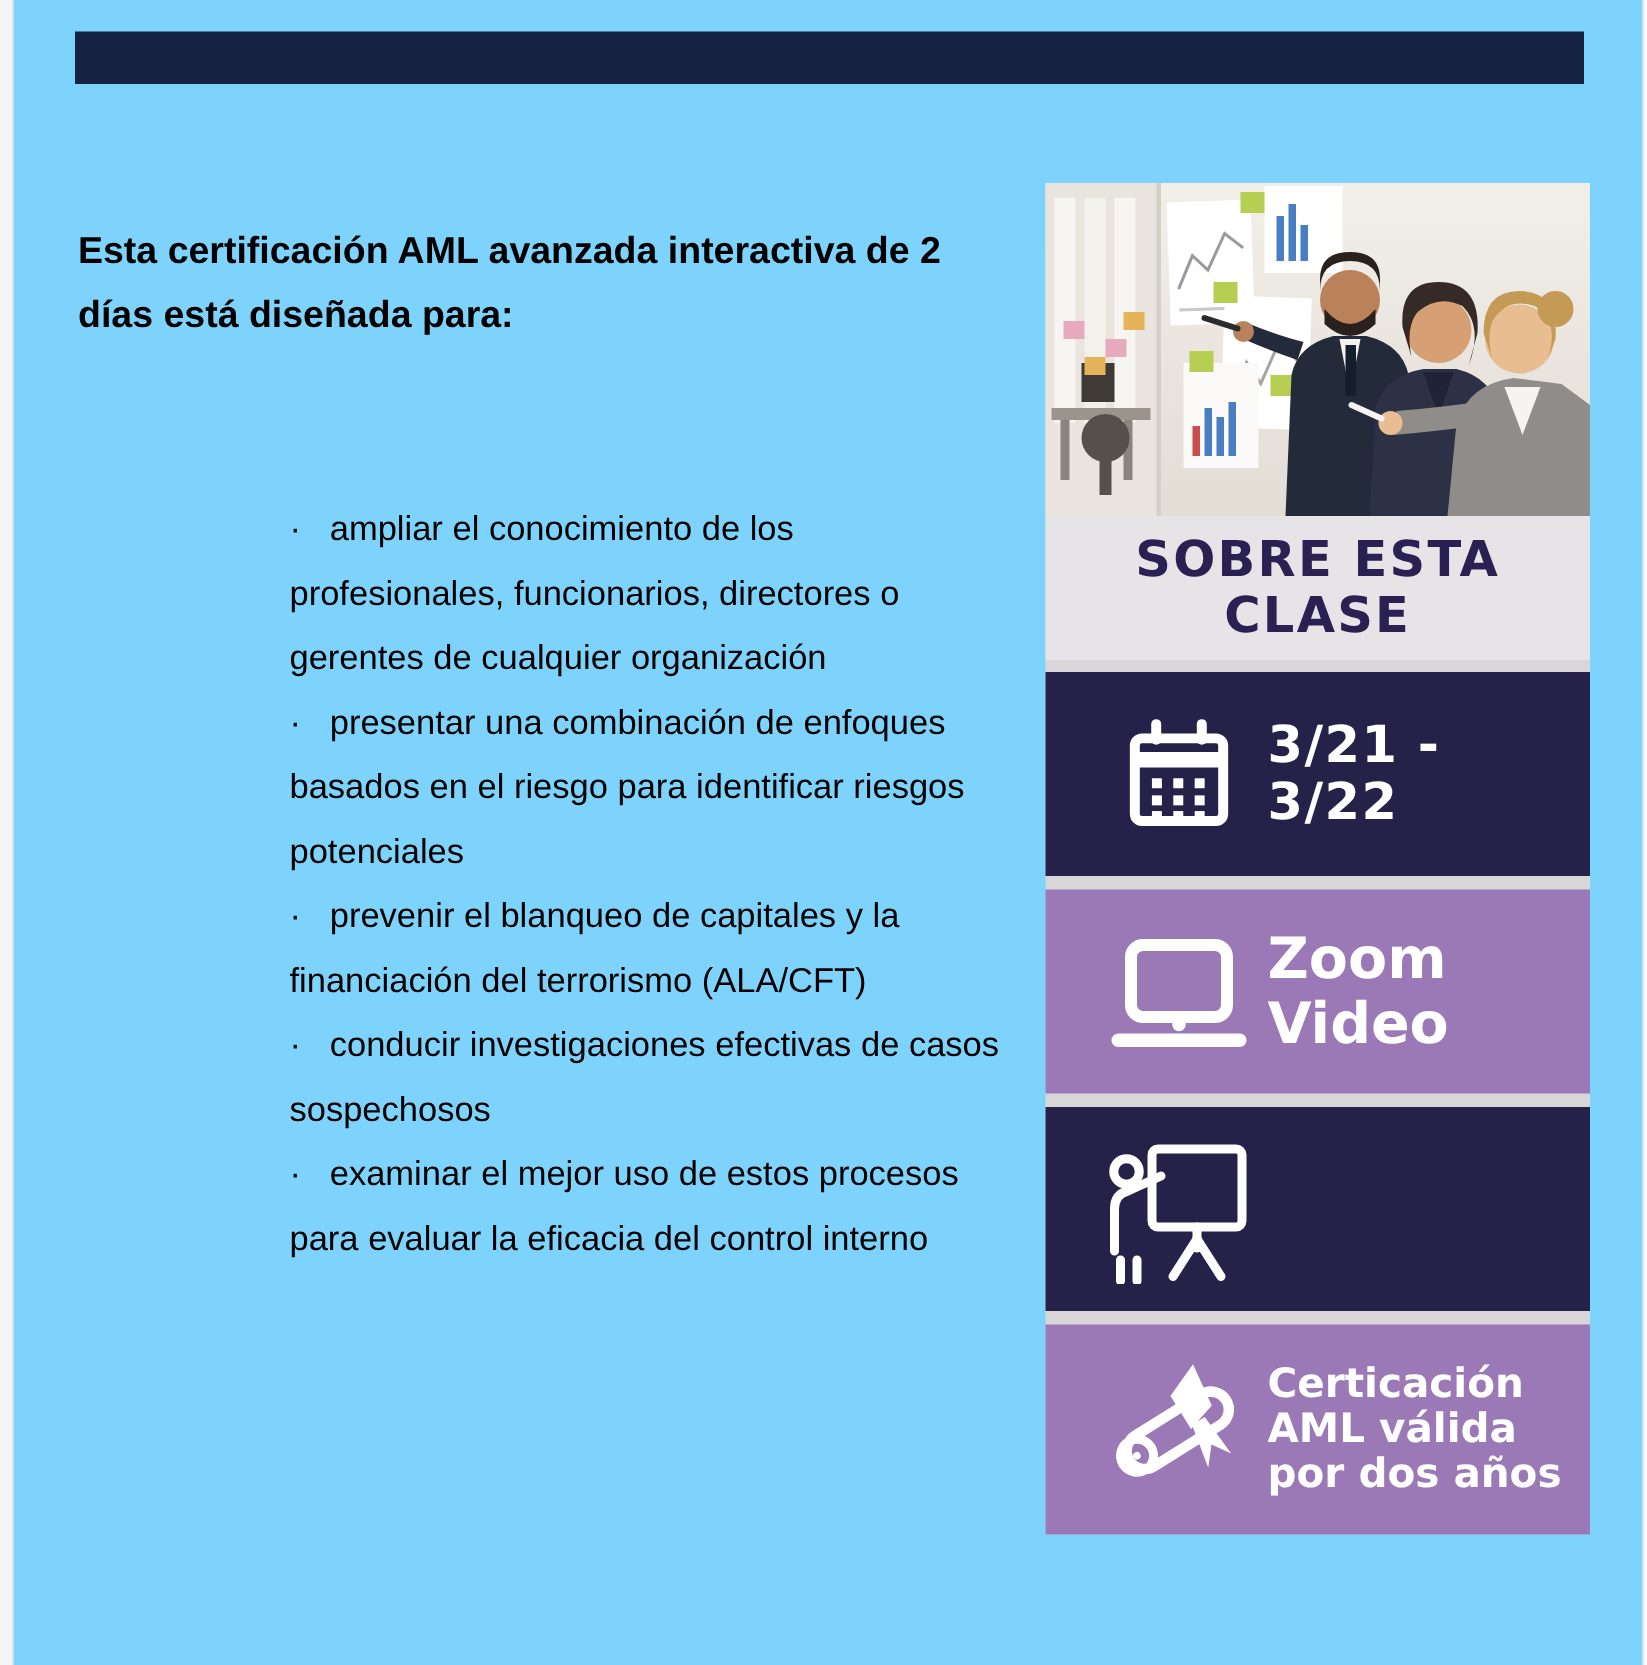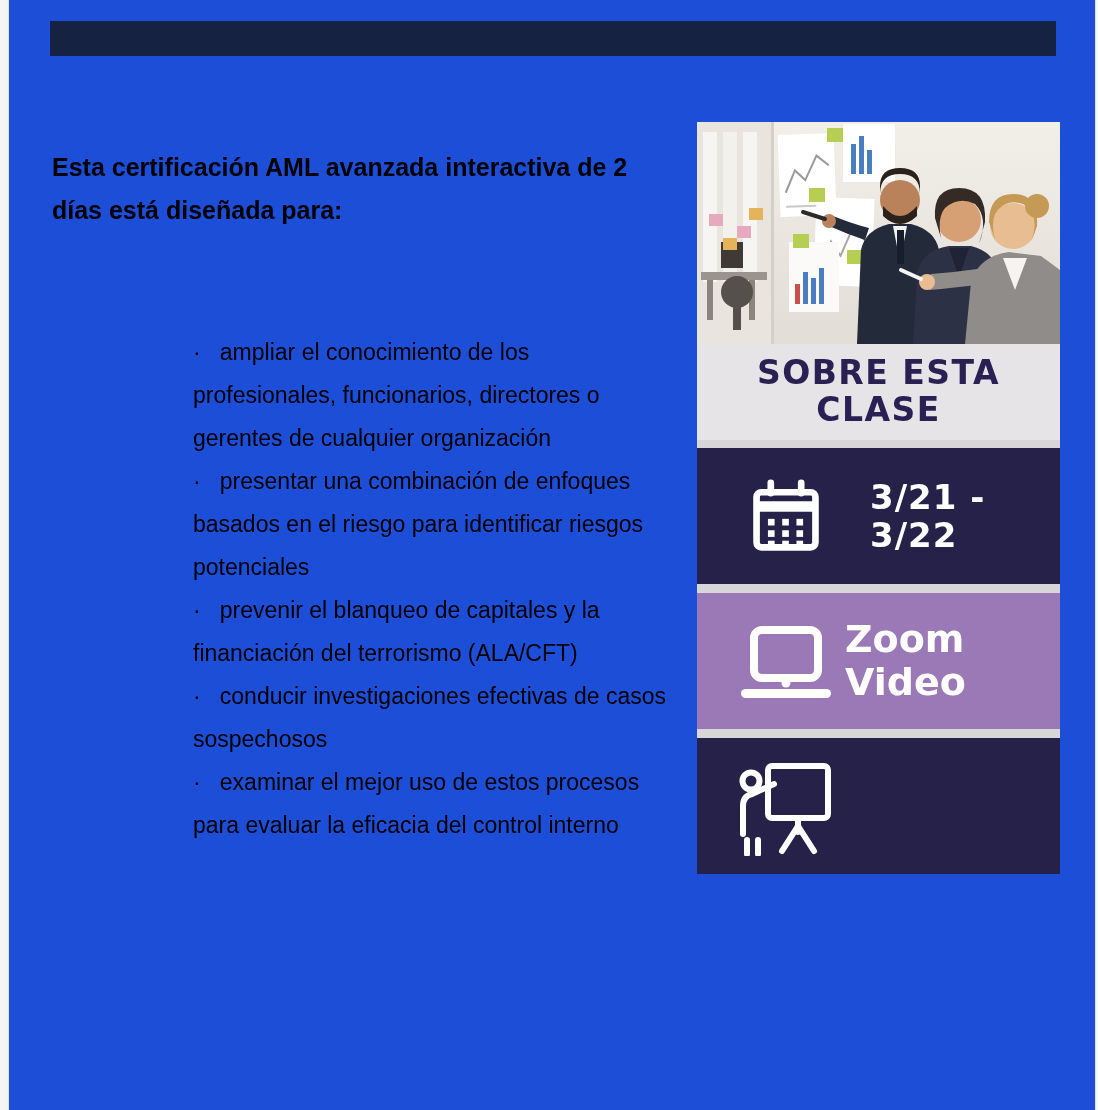--- a/index.html
+++ b/index.html
@@ -1,17 +1,17 @@
 <!DOCTYPE html>
 <html style="--c-topbar: #152242; --c-navy: #262148; --c-purple: #9a79b6; --c-titlebg: #e6e4e7; --c-titletext: #2a2153; --c-gap: #d8d6d9;"><head>
 <meta charset="utf-8">
 <style>
   html,body{margin:0;padding:0;background:#ffffff;}
   .page{
-    position:relative;width:1098px;height:1110px;background:#1d4ed8;
+    position:relative;width:1098px;height:1110px;background:#7dd3fc;
     font-family:"Liberation Sans",sans-serif;color:#000;overflow:hidden;
   }
   .edge-left{position:absolute;left:0;top:0;width:8px;height:100%;
     background:#f5f5f5;border-right:1px solid #e2e2e2;}
   .edge-right{position:absolute;right:0;top:0;width:2px;height:100%;
     background:#fafafa;border-left:1px solid #e2e2e2;}
 
   .topbar{position:absolute;left:50px;top:21px;width:1006px;height:35px;
     background:var(--c-topbar,#152242);}
 
@@ -25,21 +25,21 @@
   
   .sidebar{position:absolute;left:697px;top:122px;width:363px;
     background:var(--c-gap,#d8d6d9);display:flex;flex-direction:column;}
   .photo{height:222px;flex:none;overflow:hidden;background:#ece9e4;}
   .photo svg{display:block;}
   .card-title{height:96px;flex:none;background:var(--c-titlebg,#e6e4e7);
     color:var(--c-titletext,#2a2153);display:flex;align-items:center;justify-content:center;
     text-align:center;font-family:"DejaVu Sans",sans-serif;font-weight:bold;
     font-size:33px;line-height:1.12;letter-spacing:1.5px;padding:0 55px;}
   .row{flex:none;display:flex;align-items:center;padding-left:30px;box-sizing:border-box;}
-  .row.navy{background:var(--c-navy,#262148);gap:25px;}
+  .row.navy{background:var(--c-navy,#262148);}
   .row.purple{background:var(--c-purple,#9a79b6);}
   .row .icon{width:118px;flex:none;display:flex;align-items:center;justify-content:center;}
   .row .label{color:#ffffff;font-family:"DejaVu Sans",sans-serif;font-weight:bold;line-height:1.12;}
   .row-date{height:136px;margin-top:8px;}
   .row-date .label{font-size:34px;letter-spacing:1px;}
   .row-video{height:136px;margin-top:9px;}
   .row-video .label{font-size:38px;width:180px;}
   .row-instructor{height:136px;margin-top:9px;}
   .row-instructor .label{font-size:30px;width:200px;}
   .row-cert{height:140px;margin-top:9px;}
@@ -209,15 +209,31 @@
           <line x1="62" y1="70" x2="46" y2="95" stroke-width="6"></line>
           <line x1="62" y1="70" x2="78" y2="95" stroke-width="6"></line>
           <circle cx="15" cy="25" r="8.5" stroke-width="6"></circle>
           <path d="M7 78 L7 50 Q7 40 16 38 L38 28" stroke-width="6"></path>
           <line x1="11" y1="84" x2="11" y2="98" stroke-width="6"></line>
           <line x1="22" y1="84" x2="22" y2="98" stroke-width="6"></line>
         </svg>
       </span>
     </div>
 
+    <div class="row purple row-cert">
+      <span class="icon">
+        <svg width="110" height="104" viewBox="0 0 110 104" fill="none" stroke="#ffffff" stroke-linecap="round" stroke-linejoin="round">
+          <g transform="rotate(-32 55 52)">
+            <rect x="16" y="40" width="76" height="24" rx="12" stroke-width="7"></rect>
+            <circle cx="22" cy="52" r="11" stroke-width="6"></circle>
+            <circle cx="22" cy="52" r="2.5" fill="#ffffff" stroke="none"></circle>
+            <g fill="#ffffff" stroke="none">
+              <path d="M62 30 L86 20 L82 50 L62 56 Z"></path>
+              <path d="M64 54 L58 84 L68 72 L76 84 L74 54 Z"></path>
+            </g>
+          </g>
+        </svg>
+      </span>
+      <span class="label">Certicación AML válida por dos años</span>
+    </div>
 
   </aside>
 </div>
 
 </body></html>

